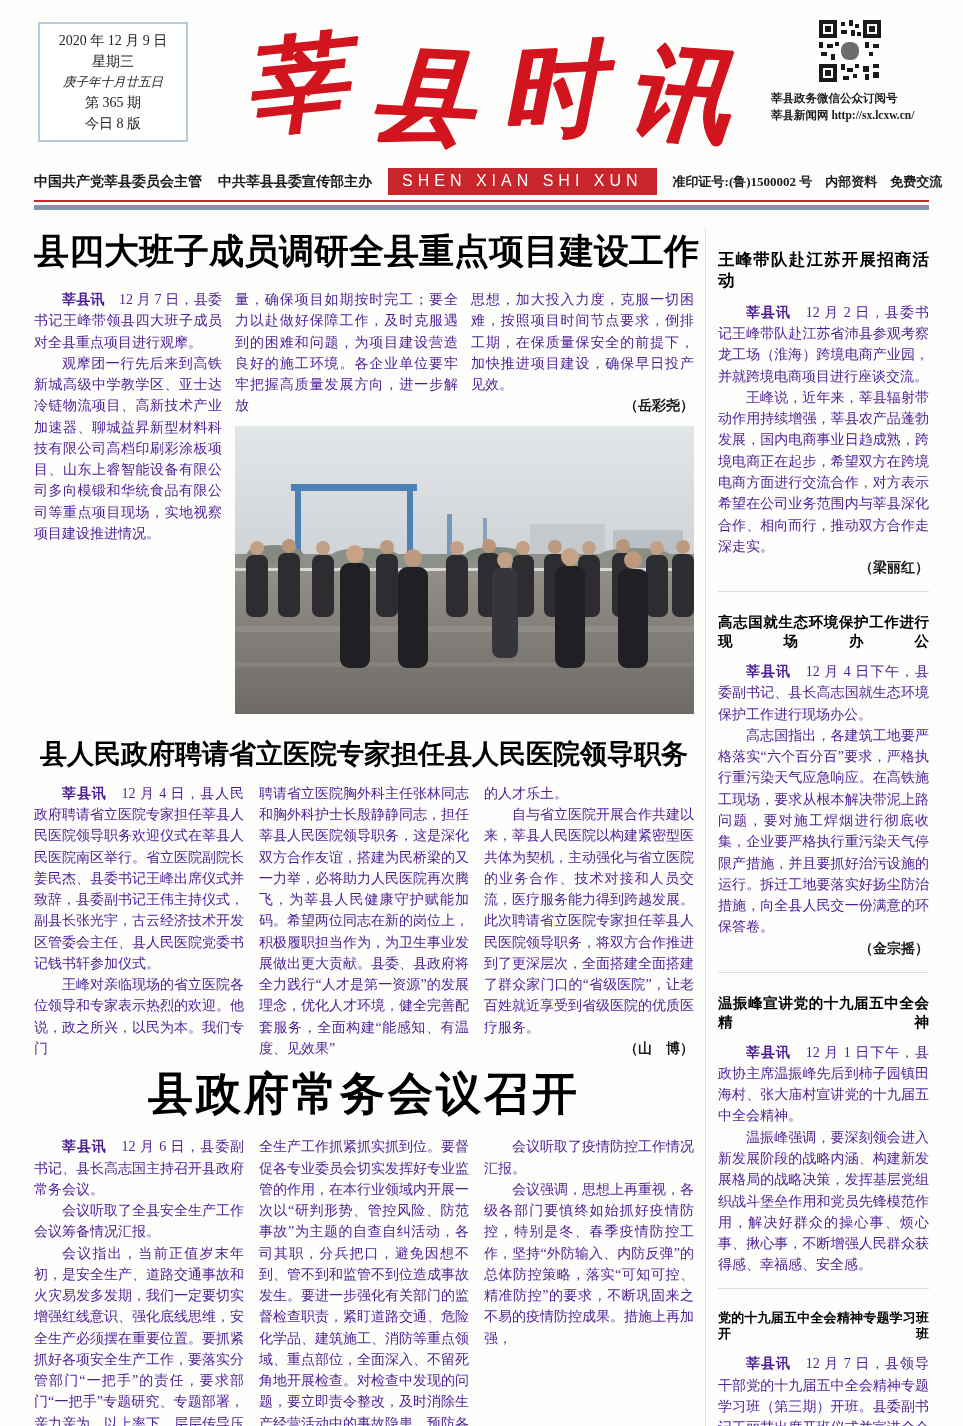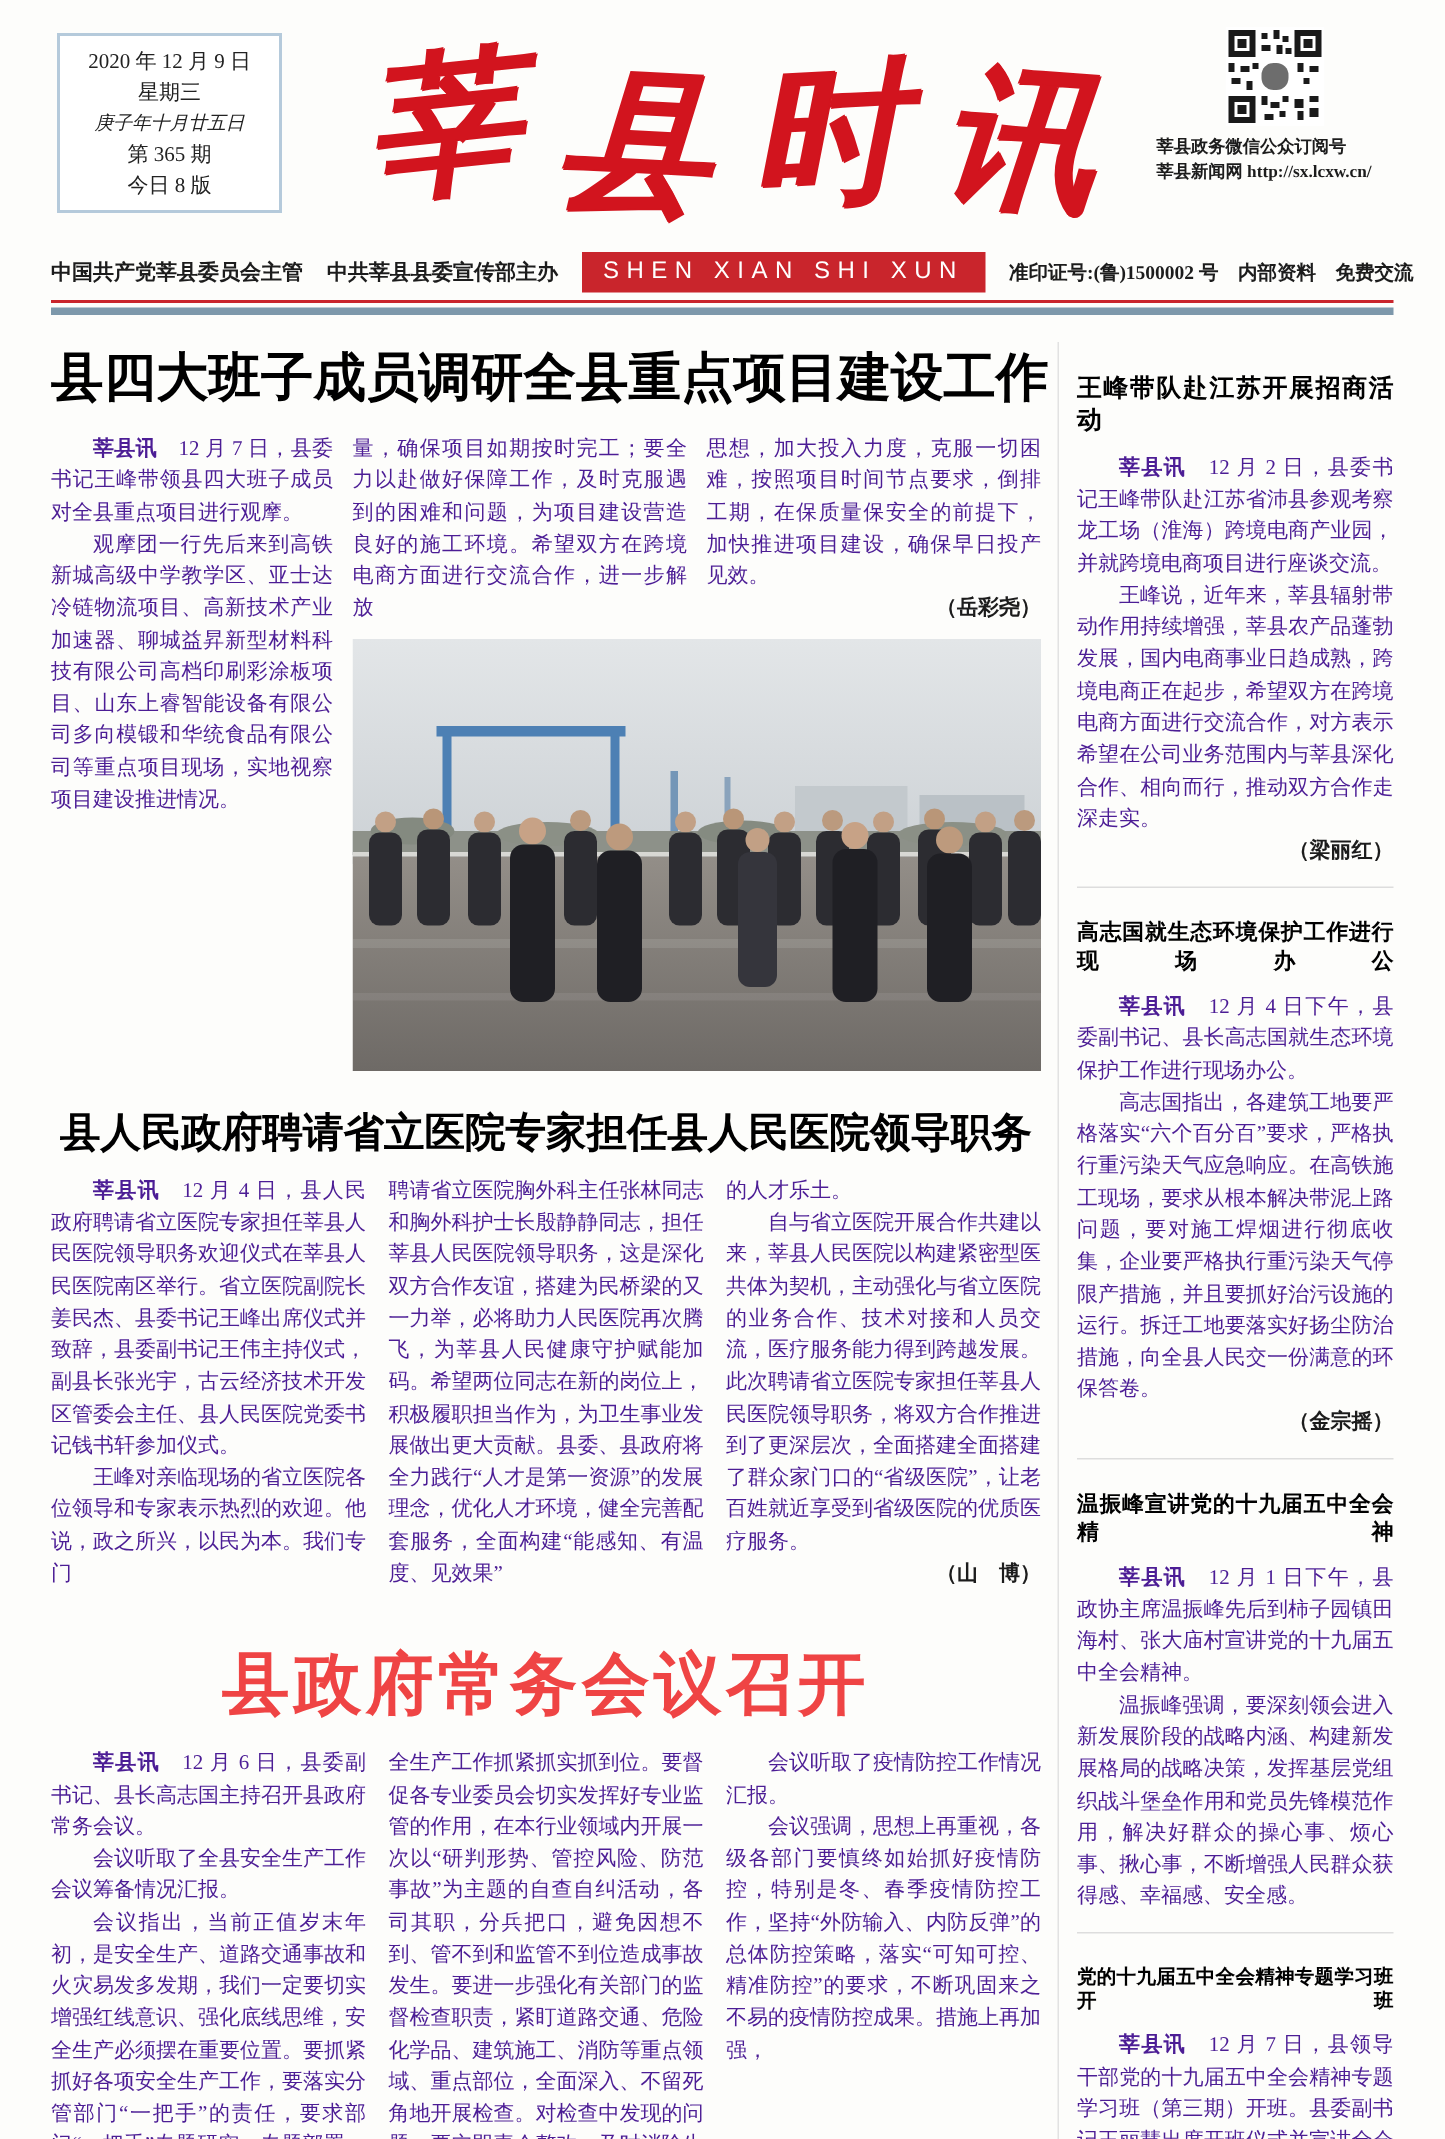--- a/index.html
+++ b/index.html
@@ -72,21 +72,21 @@
   .a1-cols23 { display: flex; gap: 13px; }
   .a1-cols23 > div { flex: 1; }
   .photo-wrap { margin-top: 8px; }
 
   .headline2 {
     font-family: Liberation Serif, serif; font-weight: bold; font-size: 27px;
     text-align: center; margin: 18px 0 11px; color: #000; white-space: nowrap;
   }
   .headline3 {
     font-family: "Liberation Sans", "DejaVu Sans", sans-serif; font-weight: 900;
-    font-size: 45px; letter-spacing: 3px; text-align: center; margin: 32px 0 12px; color: #ef4444;
+    font-size: 45px; letter-spacing: 3px; text-align: center; margin: 4px 0 12px; color: #000000;
   }
   .cols3 { display: flex; gap: 15px; }
   .cols3 > div { flex: 1; }
 
   
   .side-article { padding: 6px 0 12px; border-bottom: 1px solid #ddd; }
   .side-article:last-child { border-bottom: none; }
   .s-title {
     font-family: "Liberation Sans", "DejaVu Sans", sans-serif; font-weight: 900;
     color: #000; margin: 15px 0 10px; line-height: 1.3;
@@ -177,21 +177,21 @@
     <div>
       <h1 class="headline1">县四大班子成员调研全县重点项目建设工作</h1>
       <div class="a1-body">
         <div class="a1-col1">
           <p class="body-p"><span class="dateline">莘县讯　</span><span>12 月 7 日，县委书记王峰带领县四大班子成员对全县重点项目进行观摩。</span></p>
           <p class="body-p">观摩团一行先后来到高铁新城高级中学教学区、亚士达冷链物流项目、高新技术产业加速器、聊城益昇新型材料科技有限公司高档印刷彩涂板项目、山东上睿智能设备有限公司多向模锻和华统食品有限公司等重点项目现场，实地视察项目建设推进情况。</p>
         </div>
         <div class="a1-right">
           <div class="a1-cols23">
             <div>
-              <p class="body-p" style="text-indent:0">量，确保项目如期按时完工；要全力以赴做好保障工作，及时克服遇到的困难和问题，为项目建设营造良好的施工环境。希望双方在跨境电商方面进行交流合作，进一步解放</p>
+              <p class="body-p" style="text-indent:0">量，确保项目如期按时完工；要全力以赴做好保障工作，及时克服遇到的困难和问题，为项目建设营造良好的施工环境。各企业单位要牢牢把握高质量发展方向，进一步解放</p>
             </div>
             <div>
               <p class="body-p" style="text-indent:0">思想，加大投入力度，克服一切困难，按照项目时间节点要求，倒排工期，在保质量保安全的前提下，加快推进项目建设，确保早日投产见效。</p>
               <div class="byline">（岳彩尧）</div>
             </div>
           </div>
 
           <div class="photo-wrap">
             <svg width="100%" height="288" viewBox="0 0 459 288" preserveAspectRatio="none">
               <defs>

